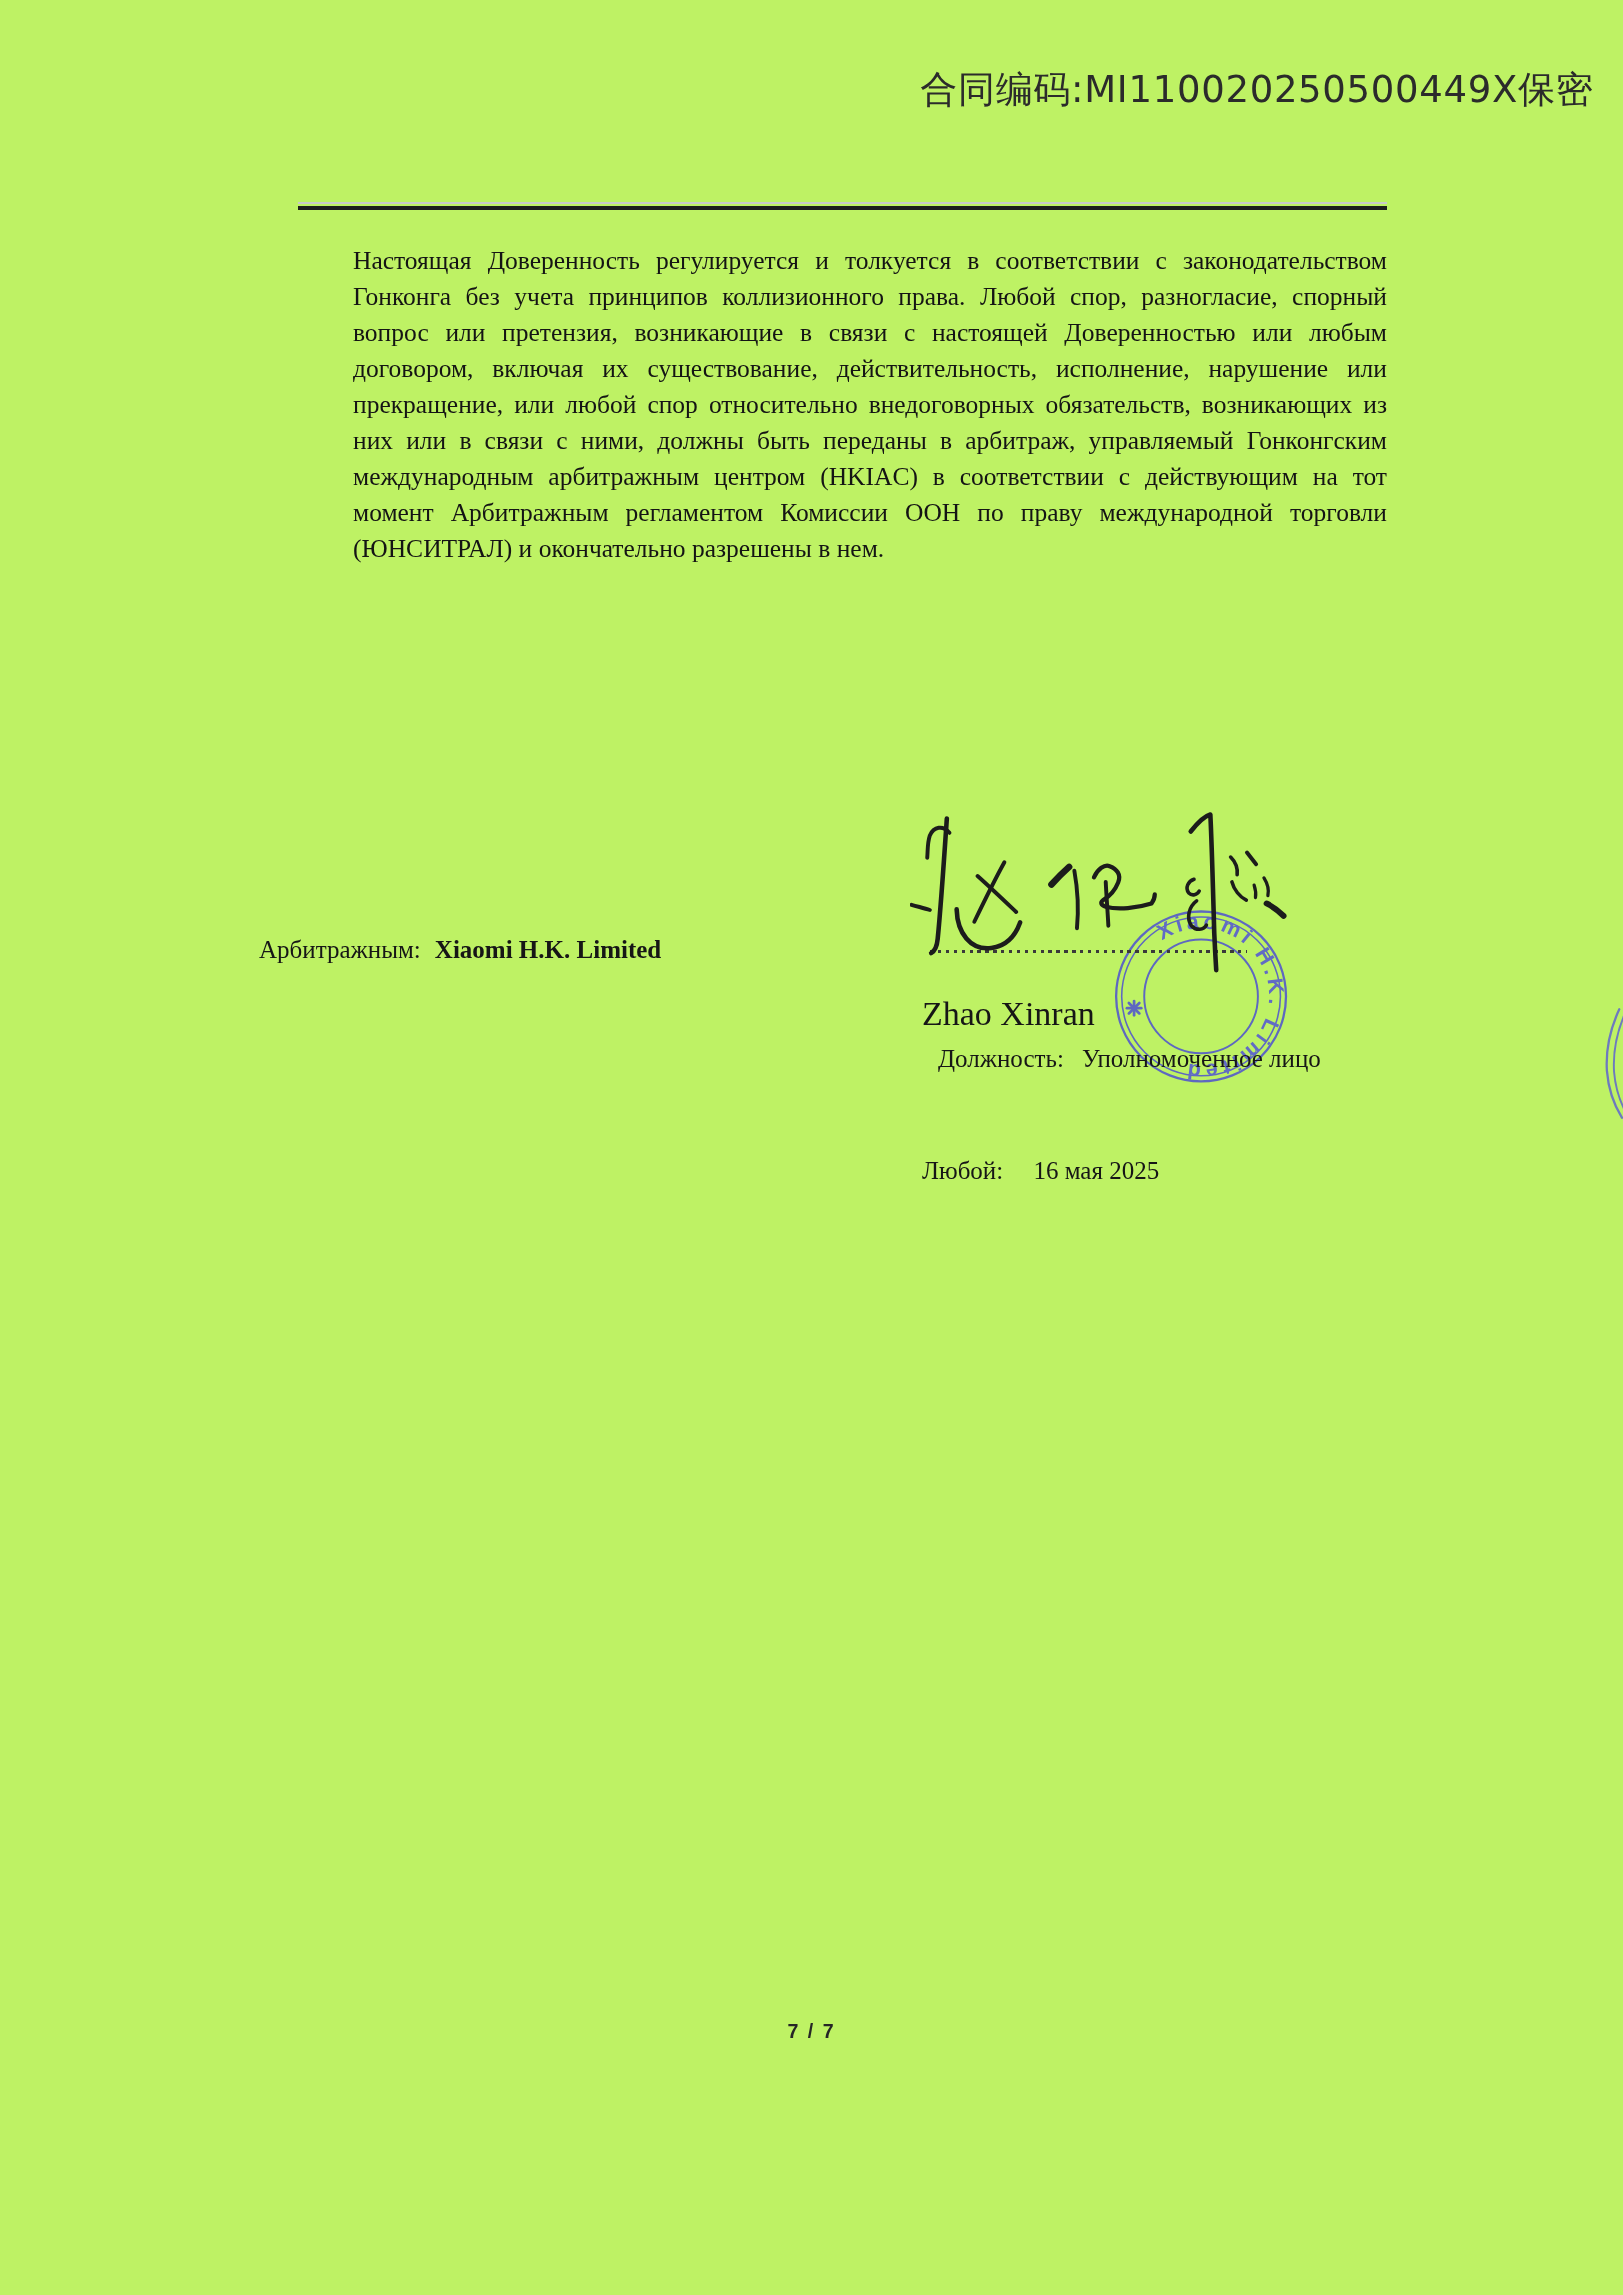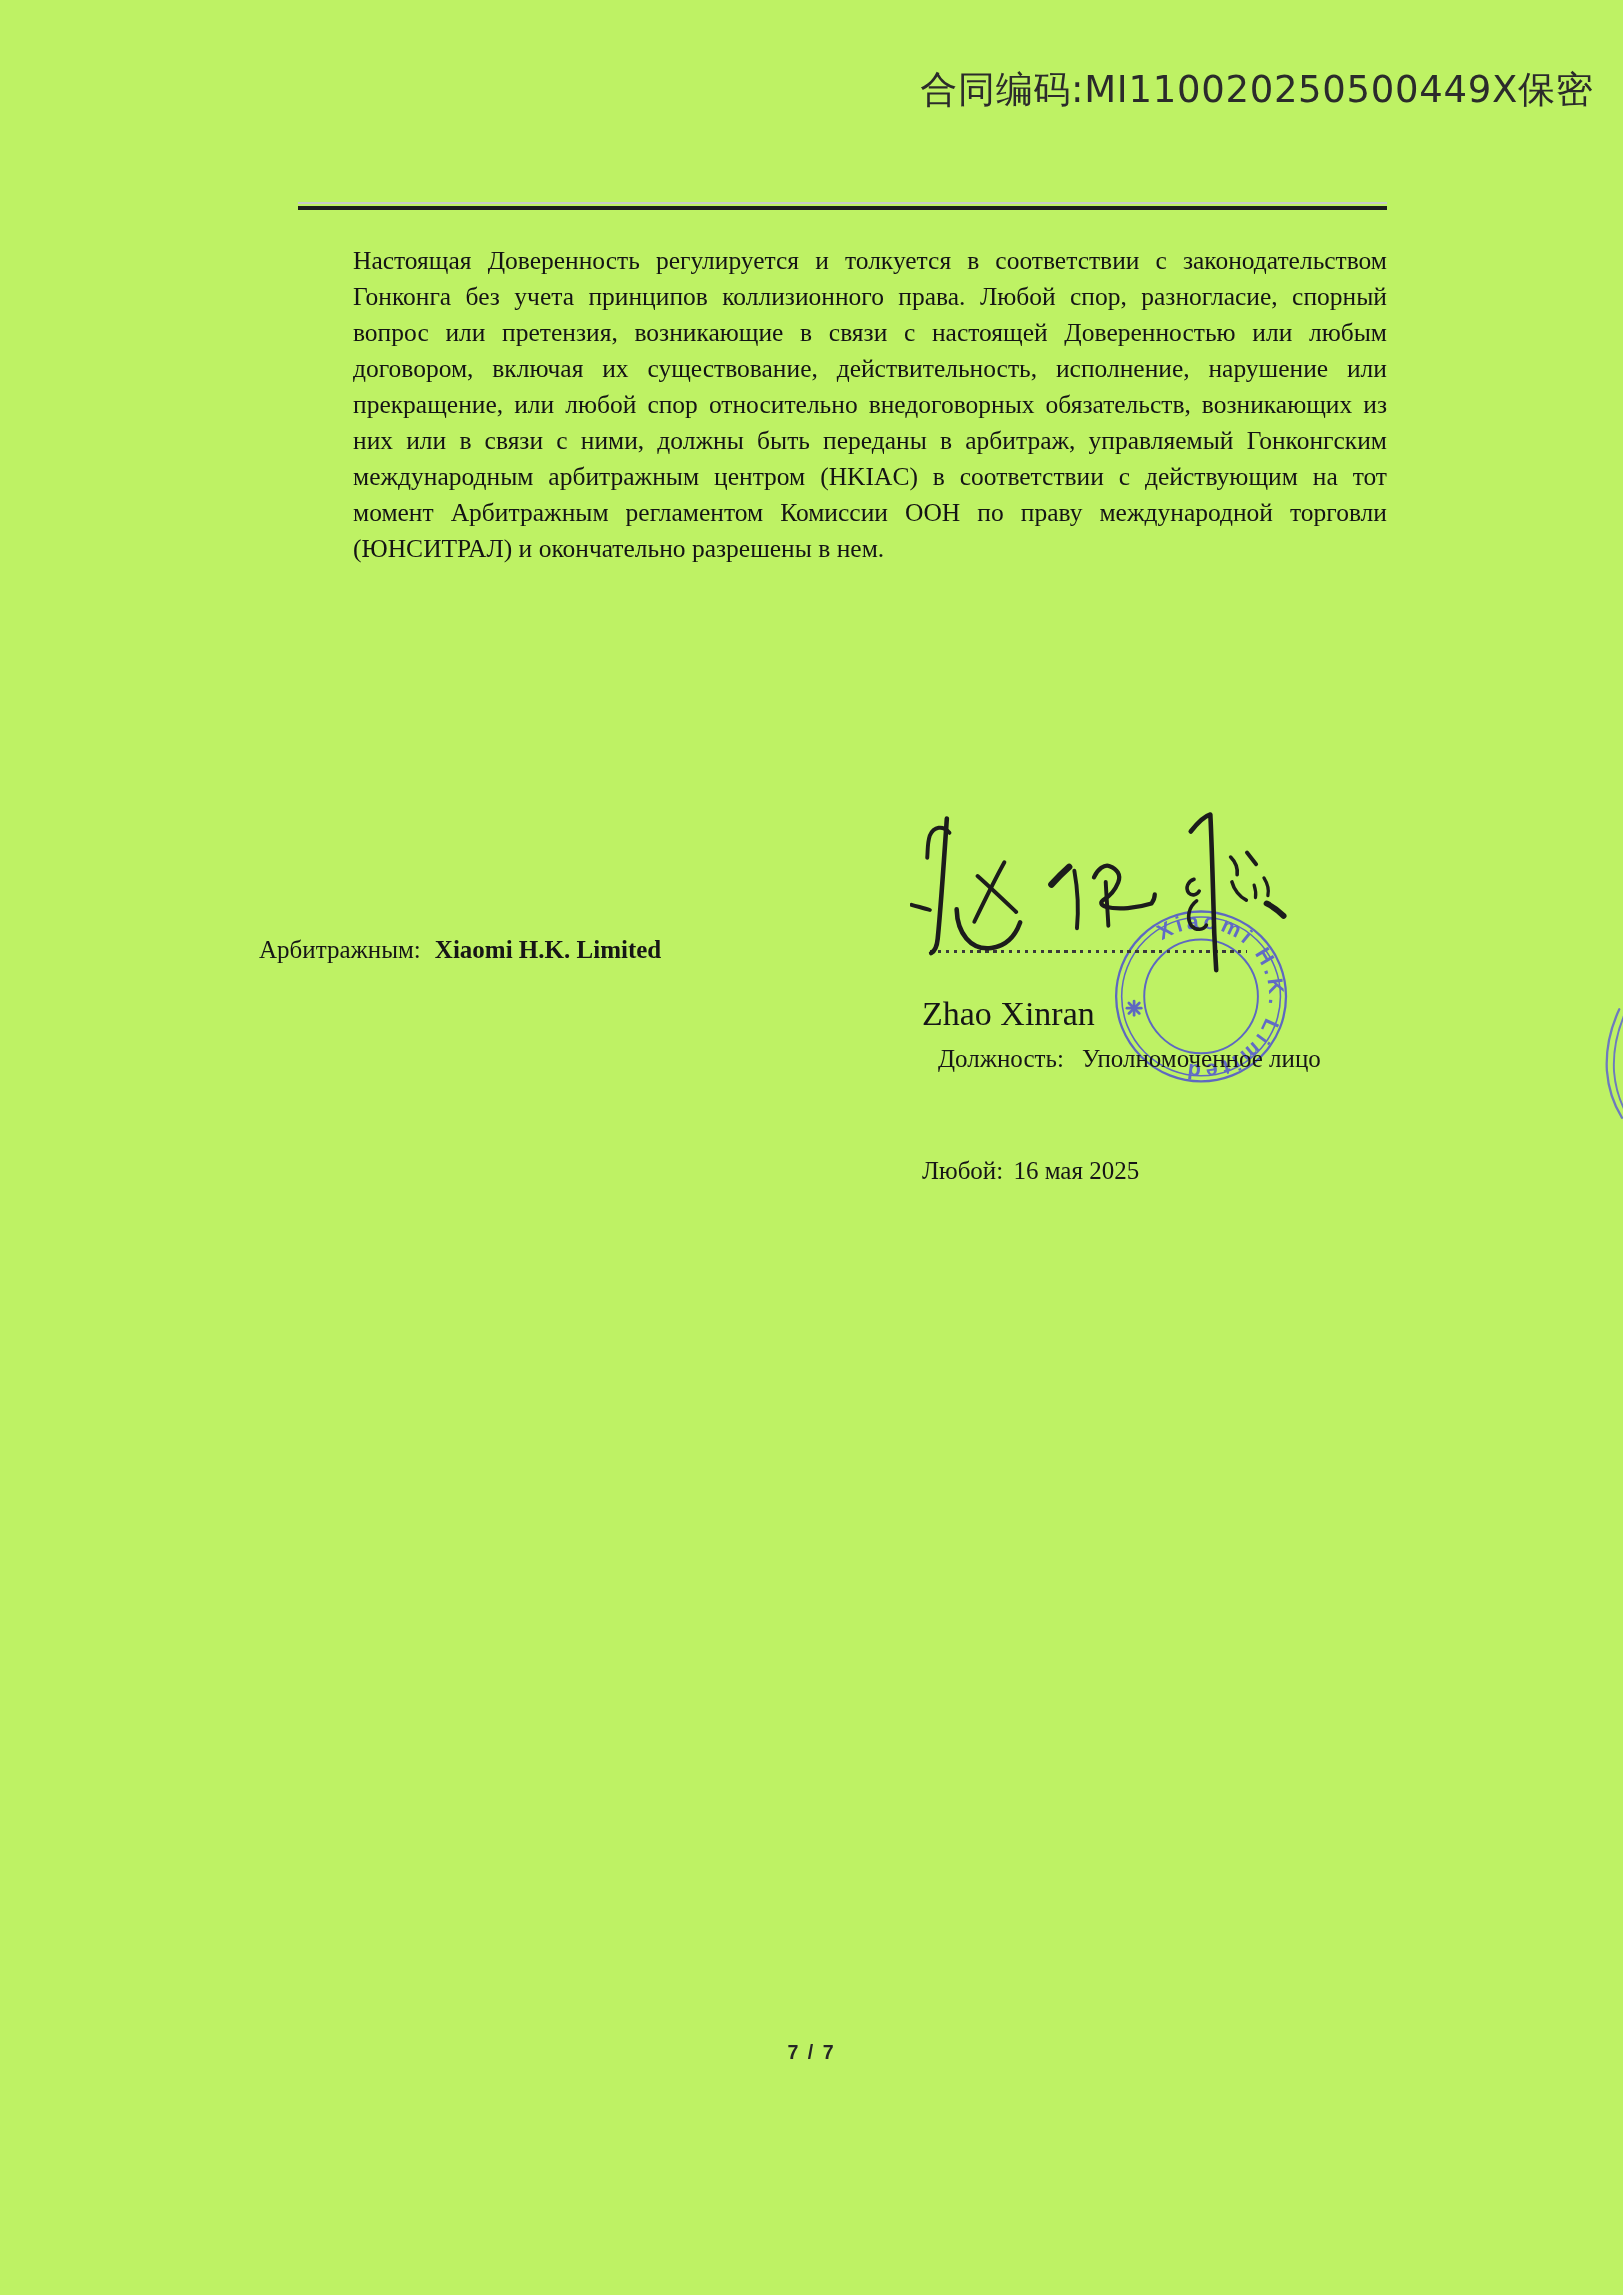--- a/index.html
+++ b/index.html
@@ -18,26 +18,26 @@
   .dotted-line{position:absolute;left:930px;top:950px;width:317px;height:3.3px;z-index:2;
         background:repeating-linear-gradient(90deg,#3a3a3a 0 3.3px,transparent 3.3px 7.9px);}
   .stamp-svg{position:absolute;left:1106px;top:903px;width:196px;height:196px;opacity:.9;z-index:1;}
   .stamp-svg circle{fill:none;}
   .stamp-text{font-family:"Liberation Sans",sans-serif;font-size:33px;font-weight:bold;
         letter-spacing:5.5px;}
   .name-line{position:absolute;left:922px;top:995px;font-size:34px;z-index:3;white-space:nowrap;}
   .pos-line{position:absolute;left:922px;top:1045px;font-size:25px;z-index:3;white-space:nowrap;margin-left:16px;}
   .pos-line .value{margin-left:11.8px;}
   .date-line{position:absolute;left:922px;top:1157px;font-size:25px;z-index:3;white-space:nowrap;}
-  .date-line .value{margin-left:4px;}
+  .date-line .value{margin-left:24px;}
   .edge-arc-svg{position:absolute;left:1593px;top:1008px;width:33px;height:111px;opacity:.85;}
   .edge-arc-svg path{fill:none;stroke-linecap:round;}
   .footer-page{position:absolute;left:0;top:2020px;width:1623px;text-align:center;
         font-family:"Liberation Sans",sans-serif;font-size:19.6px;font-weight:bold;
-        letter-spacing:2px;color:#262626;margin-top:21px;}
+        letter-spacing:2px;color:#262626;}
 </style>
 </head>
 <body>
 
 <div class="page">
 
   <div class="header-code">合同编码:MI110020250500449X保密</div>
 
   <div class="top-rule-echo"></div>
   <div class="top-rule"></div>

